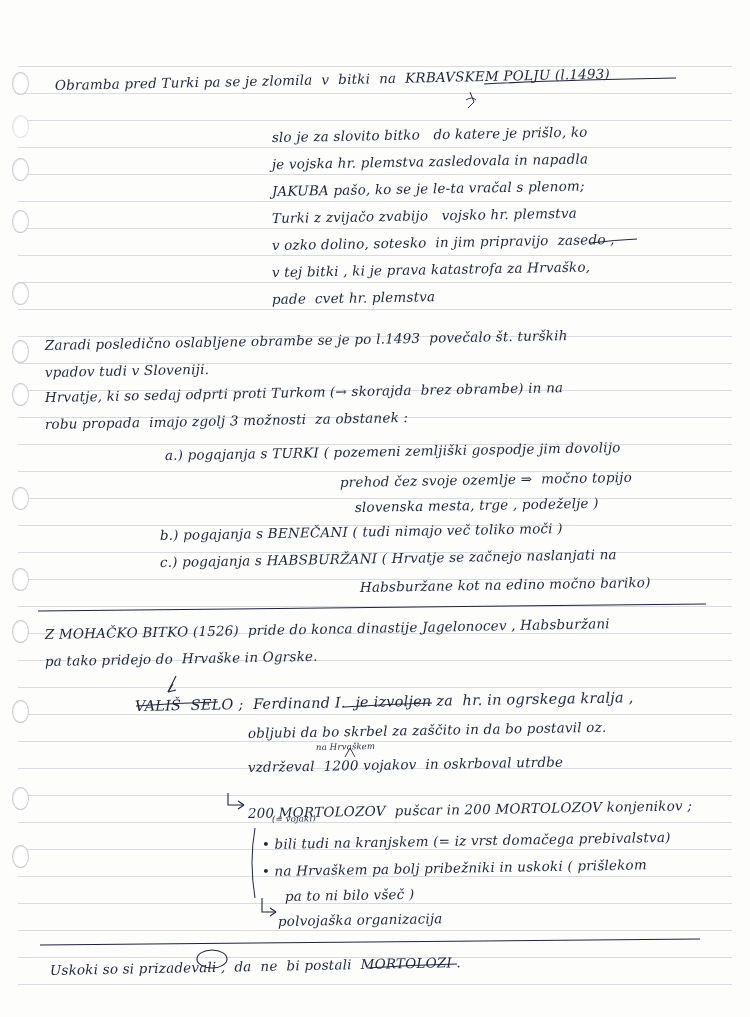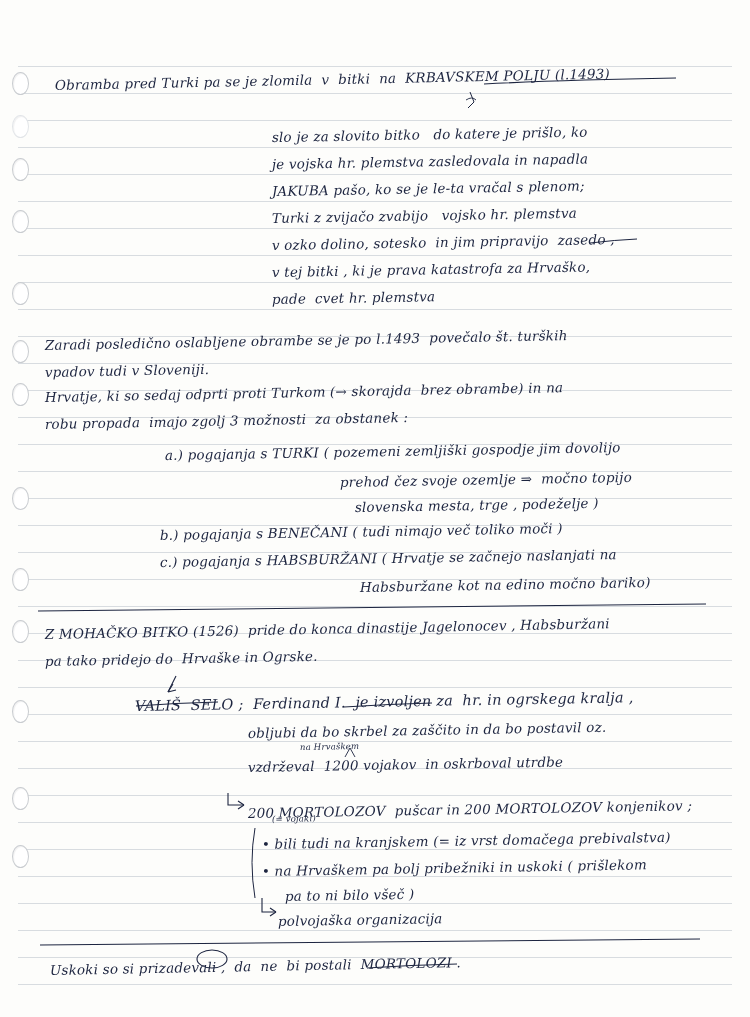--- a/index.html
+++ b/index.html
@@ -141,21 +141,21 @@
       <div class="hw" style="left: 340px; top: 475px; font-size: 13.5px; transform: rotate(-1deg);">prehod čez svoje ozemlje ⇒  močno topijo</div>
       <div class="hw" style="left: 355px; top: 500px; font-size: 13.5px; transform: rotate(-1deg);">slovenska mesta, trge , podeželje )</div>
       <div class="hw" style="left: 160px; top: 528px; font-size: 13.5px; transform: rotate(-1deg);">b.) pogajanja s BENEČANI ( tudi nimajo več toliko moči )</div>
       <div class="hw" style="left: 160px; top: 555px; font-size: 13.5px; transform: rotate(-1deg);">c.) pogajanja s HABSBURŽANI ( Hrvatje se začnejo naslanjati na</div>
       <div class="hw" style="left: 360px; top: 580px; font-size: 13.5px; transform: rotate(-1deg);">Habsburžane kot na edino močno bariko)</div>
       <div class="hw" style="left: 45px; top: 627px; font-size: 13.5px; transform: rotate(-1.1deg);">Z MOHAČKO BITKO (1526)  pride do konca dinastije Jagelonocev , Habsburžani</div>
       <div class="hw" style="left: 45px; top: 654px; font-size: 13.5px; transform: rotate(-1.1deg);">pa tako pridejo do  Hrvaške in Ogrske.</div>
       <div class="hw" style="left: 135px; top: 699px; font-size: 14.5px; transform: rotate(-1deg);">VALIŠ  SELO ;  Ferdinand I.  je izvoljen za  hr. in ogrskega kralja ,</div>
       <div class="hw" style="left: 248px; top: 726px; font-size: 13.5px; transform: rotate(-1deg);">obljubi da bo skrbel za zaščito in da bo postavil oz.</div>
       <div class="hw" style="left: 248px; top: 760px; font-size: 13.5px; transform: rotate(-1deg);">vzdrževal  1200 vojakov  in oskrboval utrdbe</div>
-      <div class="hw" style="left: 300px; top: 743px; font-size: 8.5px; transform: rotate(-1deg);">na Hrvaškem</div>
+      <div class="hw" style="left: 316px; top: 743px; font-size: 8.5px; transform: rotate(-1deg);">na Hrvaškem</div>
       <div class="hw" style="left: 248px; top: 806px; font-size: 13.5px; transform: rotate(-1deg);">200 MORTOLOZOV  pušcar in 200 MORTOLOZOV konjenikov ;</div>
       <div class="hw" style="left: 272px; top: 815px; font-size: 8.5px; transform: rotate(-1deg);">(= vojaki)</div>
       <div class="hw" style="left: 262px; top: 837px; font-size: 13.5px; transform: rotate(-1deg);">• bili tudi na kranjskem (= iz vrst domačega prebivalstva)</div>
       <div class="hw" style="left: 262px; top: 864px; font-size: 13.5px; transform: rotate(-1deg);">• na Hrvaškem pa bolj pribežniki in uskoki ( prišlekom</div>
       <div class="hw" style="left: 285px; top: 889px; font-size: 13.5px; transform: rotate(-1deg);">pa to ni bilo všeč )</div>
       <div class="hw" style="left: 278px; top: 914px; font-size: 13.5px; transform: rotate(-1deg);">polvojaška organizacija</div>
       <div class="hw" style="left: 50px; top: 963px; font-size: 13.5px; transform: rotate(-1.1deg);">Uskoki so si prizadevali ,  da  ne  bi postali  MORTOLOZI .</div>
     </div>
 
   <svg id="marks" viewBox="0 0 750 1017">

